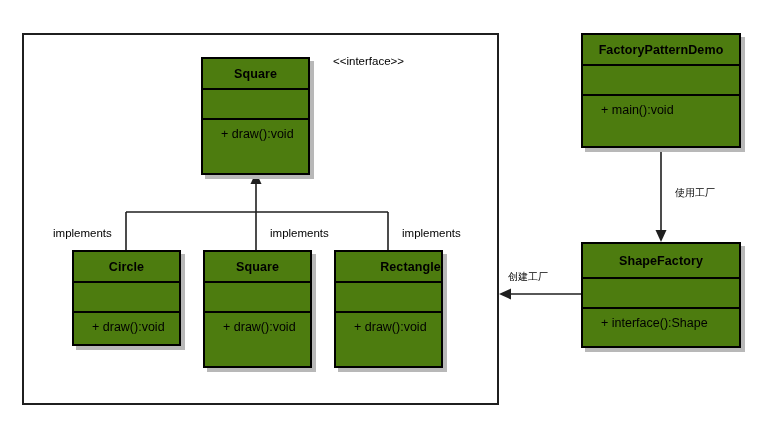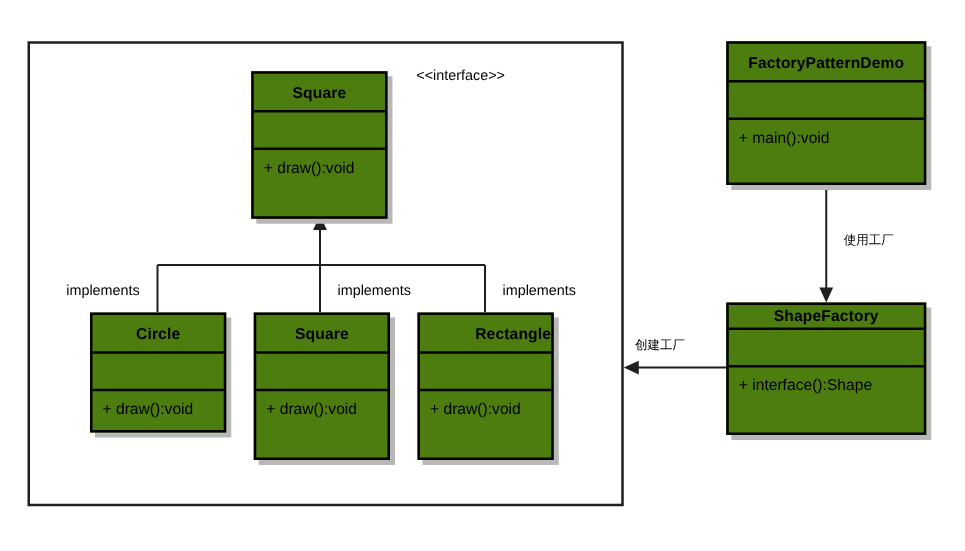--- a/index.html
+++ b/index.html
@@ -55,20 +55,21 @@
   .uml-attrs {
     box-sizing: border-box;
     border-bottom: 2px solid #000000;
   }
   .uml-methods {
     box-sizing: border-box;
     flex: 1 1 auto;
     font-size: 12.5px;
     padding: 7px 0 0 8px;
     line-height: 1.2;
+    margin-left: 10px;
   }
 
   
   .lbl {
     position: absolute;
     font-size: 11.5px;
     white-space: nowrap;
     line-height: 1;
   }
   .lbl-cjk {
@@ -161,21 +162,21 @@
   <div class="lbl" style="left:270px; top:228px;">implements</div>
   <div class="lbl" style="left:402px; top:228px;">implements</div>
 
   <div class="uml-class" style="left:581px; top:33px; width:160px; height:115px;">
     <div class="uml-name" style="height:31px;">FactoryPatternDemo</div>
     <div class="uml-attrs" style="height:30px;"></div>
     <div class="uml-methods">+ main():void</div>
   </div>
 
   <div class="uml-class" style="left:581px; top:242px; width:160px; height:106px;">
-    <div class="uml-name" style="height:20px;">ShapeFactory</div>
+    <div class="uml-name" style="height:35px;">ShapeFactory</div>
     <div class="uml-attrs" style="height:30px;"></div>
     <div class="uml-methods">+ interface():Shape</div>
   </div>
 
   <div class="lbl-cjk" style="left:675px; top:188px;">使用工厂</div>
   <div class="lbl-cjk" style="left:508px; top:272px;">创建工厂</div>
 
 </div>
 
 </body></html>

